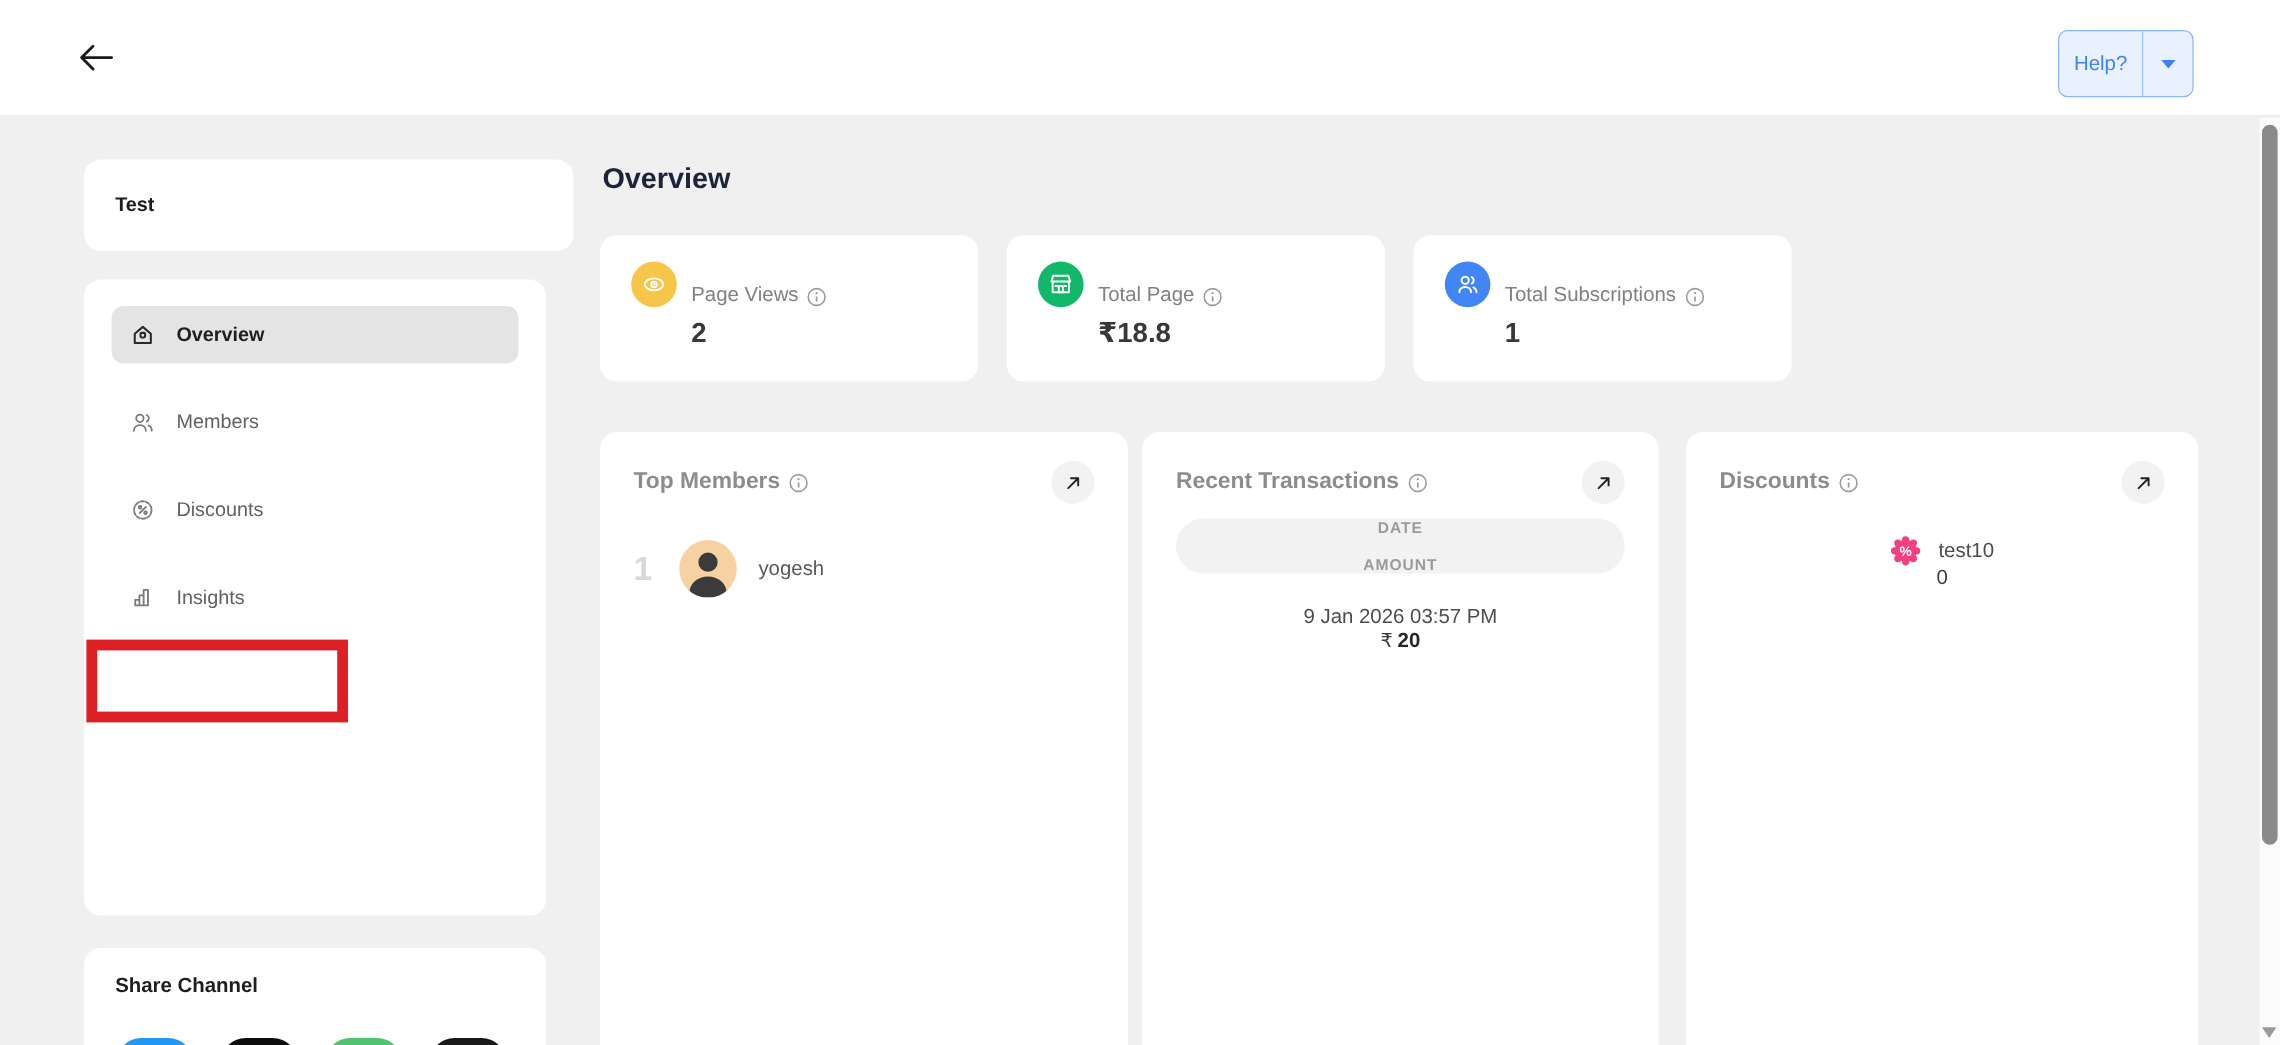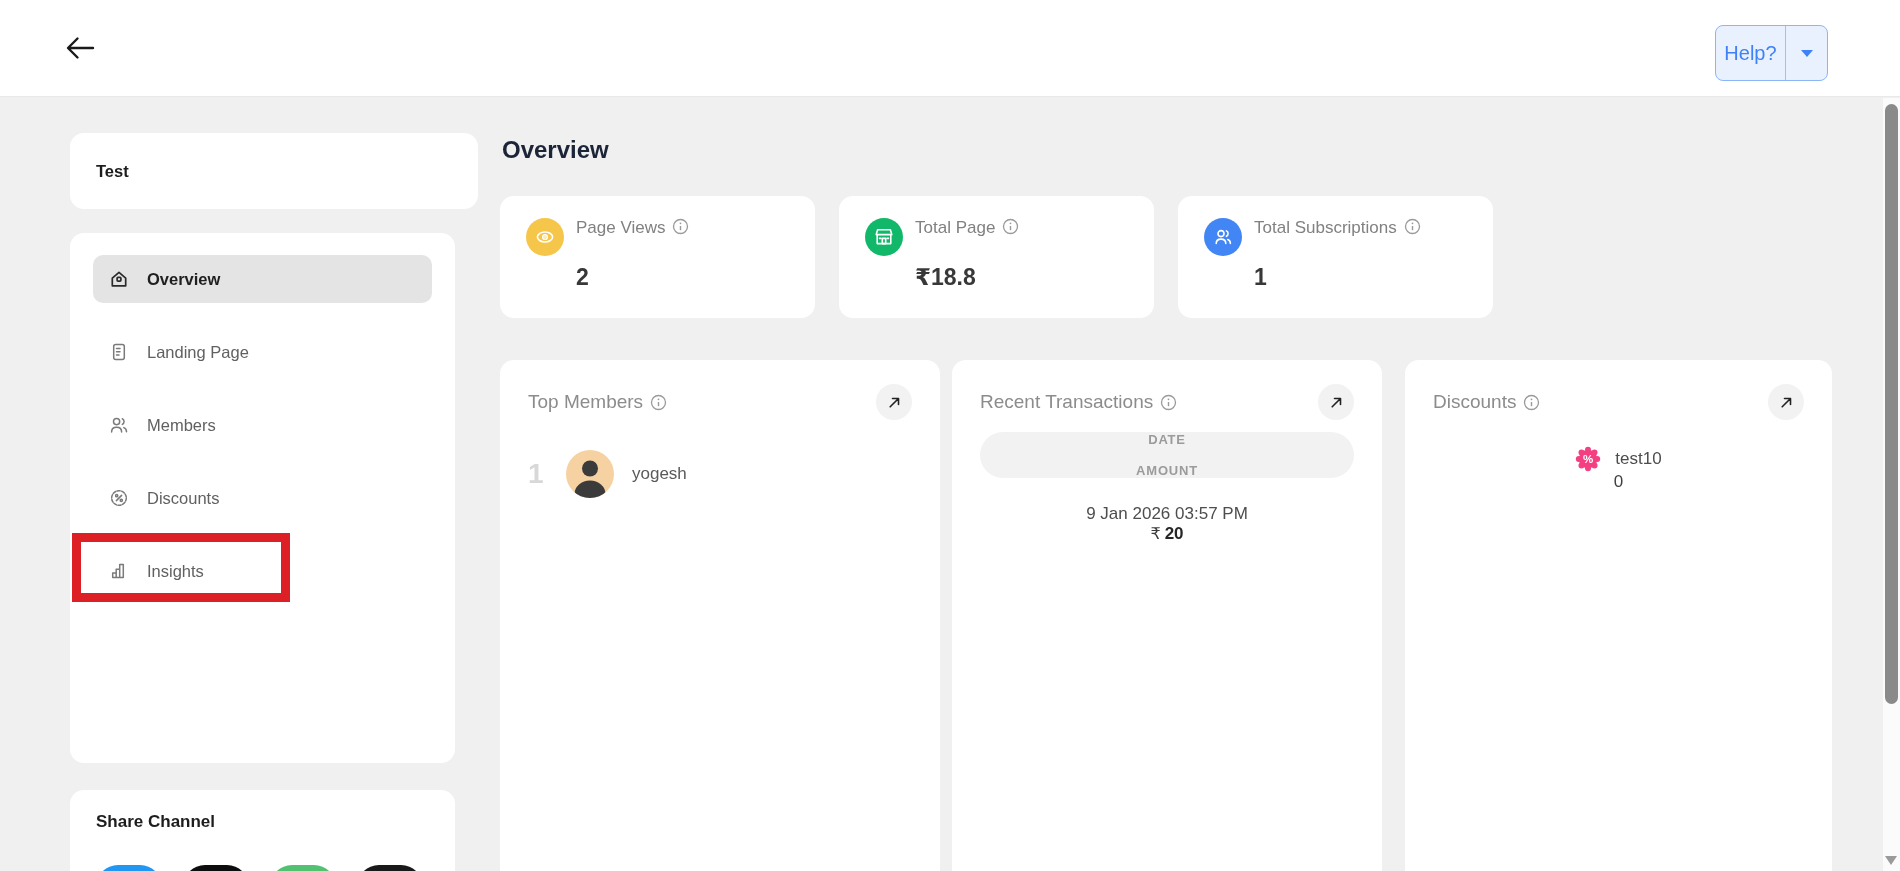--- a/index.html
+++ b/index.html
@@ -4,21 +4,21 @@
 <style>
   * { margin:0; padding:0; box-sizing:border-box; }
   html,body { width:1900px; height:871px; }
   body { font-family:"Liberation Sans","DejaVu Sans",sans-serif; background:#f0f0f1; }
   #page { position:relative; width:1900px; height:871px; overflow:hidden; background:#f0f0f1; }
 
   
   .topbar { position:absolute; left:0; top:0; width:1900px; height:97px; background:#ffffff; border-bottom:1px solid #e9e9e9; z-index:5; }
   .back-btn { position:absolute; left:58px; top:27px; width:44px; height:44px; background:none; border:none; cursor:pointer; }
   .help-group { position:absolute; left:1715px; top:25px; width:113px; height:56px; display:flex; border:1px solid #8ab6f8; border-radius:8px; background:#e9f1fe; overflow:hidden; }
-  .help-main { flex:1; display:flex; align-items:center; justify-content:center; font-size:20px; color:#3e82f6; border:none; background:none; cursor:pointer; border-right:1px solid #9cc2f9; }
+  .help-main { flex:1; display:flex; align-items:center; justify-content:center; font-size:17px; color:#3e82f6; border:none; background:none; cursor:pointer; border-right:1px solid #9cc2f9; }
   .help-caret { width:41px; display:flex; align-items:center; justify-content:center; border:none; background:none; cursor:pointer; }
   .caret-down { width:0; height:0; border-left:6px solid transparent; border-right:6px solid transparent; border-top:7px solid #3e82f6; }
 
   
   .card { background:#ffffff; border-radius:14px; }
   .test-card { position:absolute; left:70px; top:133px; width:408px; height:76px; display:flex; align-items:center; padding:0 26px; }
   .test-card span { font-size:16.5px; font-weight:600; color:#1d1d1d; }
 
   .nav-card { position:absolute; left:70px; top:233px; width:385px; height:530px; padding:22px 23px; }
   .nav-item { display:flex; align-items:center; height:48px; margin-bottom:25px; padding-left:15px; border-radius:10px; cursor:pointer; }
@@ -36,33 +36,33 @@
   .share-pill { width:66px; height:44px; border-radius:22px; border:none; cursor:pointer; }
 
   
   .annotation-rect { position:absolute; left:72px; top:533px; width:218px; height:69px; border:9px solid #dc2026; z-index:9; pointer-events:none; }
 
   
   .page-title { position:absolute; left:502px; top:136px; font-size:24px; font-weight:700; color:#1b2537; }
 
   .stats-row { position:absolute; left:500px; top:196px; width:1332px; display:flex; gap:24px; }
   .stat-card { width:315px; height:122px; background:#fff; border-radius:14px; padding:22px 26px; }
-  .stat-top { display:flex; align-items:flex-start; }
+  .stat-top { display:flex; align-items:flex-end; }
   .stat-ic { width:38px; height:38px; border-radius:50%; display:flex; align-items:center; justify-content:center; flex:0 0 38px; }
   .stat-label { margin-left:12px; font-size:17px; color:#818181; }
   .info-ic { margin-left:7px; display:inline-flex; }
   .stat-value { margin-top:8px; margin-left:50px; font-size:23px; font-weight:700; color:#383838; }
   .ic-white { stroke:#ffffff; fill:none; stroke-width:1.6; stroke-linecap:round; stroke-linejoin:round; }
 
   .panel { position:absolute; top:360px; background:#fff; border-radius:14px; padding:24px 28px; height:540px; }
   .panel-tm { left:500px; width:440px; }
   .panel-rt { left:952px; width:430px; }
   .panel-dc { left:1405px; width:427px; }
   .panel-head { display:flex; align-items:center; justify-content:space-between; }
-  .panel-title-wrap { display:flex; align-items:center; }
+  .panel-title-wrap { display:flex; align-items:center;font-weight:bold; }
   .panel-title { font-size:19px; color:#8c8c8c; }
   .expand-btn { width:36px; height:36px; border-radius:50%; background:#f2f2f2; border:none; display:flex; align-items:center; justify-content:center; cursor:pointer; }
 
   .member-row { display:flex; align-items:center; margin-top:30px; }
   .member-rank { font-size:28px; font-weight:700; color:#d8d8d8; width:26px; }
   .avatar { width:48px; height:48px; border-radius:50%; background:#f6d2a2; overflow:hidden; margin:0 18px 0 12px; flex:0 0 48px; }
   .member-name { font-size:17px; color:#5a5a5a; }
 
   .tbl-head { margin-top:12px; height:46px; background:#f2f2f2; border-radius:23px; display:flex; align-items:center; justify-content:space-between; padding:0 22px;flex-direction:column; }
   .tbl-head span { font-size:13px; font-weight:700; letter-spacing:0.8px; color:#9b9b9b; }
@@ -103,27 +103,20 @@
       <span>Test</span>
     </div>
 
     <nav class="card nav-card">
       <div class="nav-item active">
         <svg class="nav-ic" viewBox="0 0 22 22">
           <path class="ic-stroke" d="M4.3 10.2 L11 4.4 L17.7 10.2 V17.8 H4.3 Z"></path>
           <rect class="ic-stroke" x="9.1" y="9.4" width="3.8" height="3.8" rx="0.9"></rect>
         </svg>
         <span>Overview</span>
-      </div>
-      <div class="nav-item">
-        <svg class="nav-ic" viewBox="0 0 22 22">
-          <rect class="ic-stroke" x="5.7" y="3.5" width="10.6" height="15" rx="2"></rect>
-          <path class="ic-stroke" d="M8.5 7.5 H12 M8.5 10.7 H12 M8.5 13.9 H11"></path>
-        </svg>
-        <span>Landing Page</span>
       </div>
       <div class="nav-item">
         <svg class="nav-ic" viewBox="0 0 22 22">
           <circle class="ic-stroke" cx="8.6" cy="7.6" r="3.1"></circle>
           <path class="ic-stroke" d="M3.6 18 c0-3 2.2-4.7 5-4.7 s5 1.7 5 4.7"></path>
           <path class="ic-stroke" d="M14.3 4.8 a3.1 3.1 0 0 1 0 5.6"></path>
           <path class="ic-stroke" d="M15.8 13.6 c1.7 .7 2.7 2.2 2.7 4.2"></path>
         </svg>
         <span>Members</span>
       </div>

